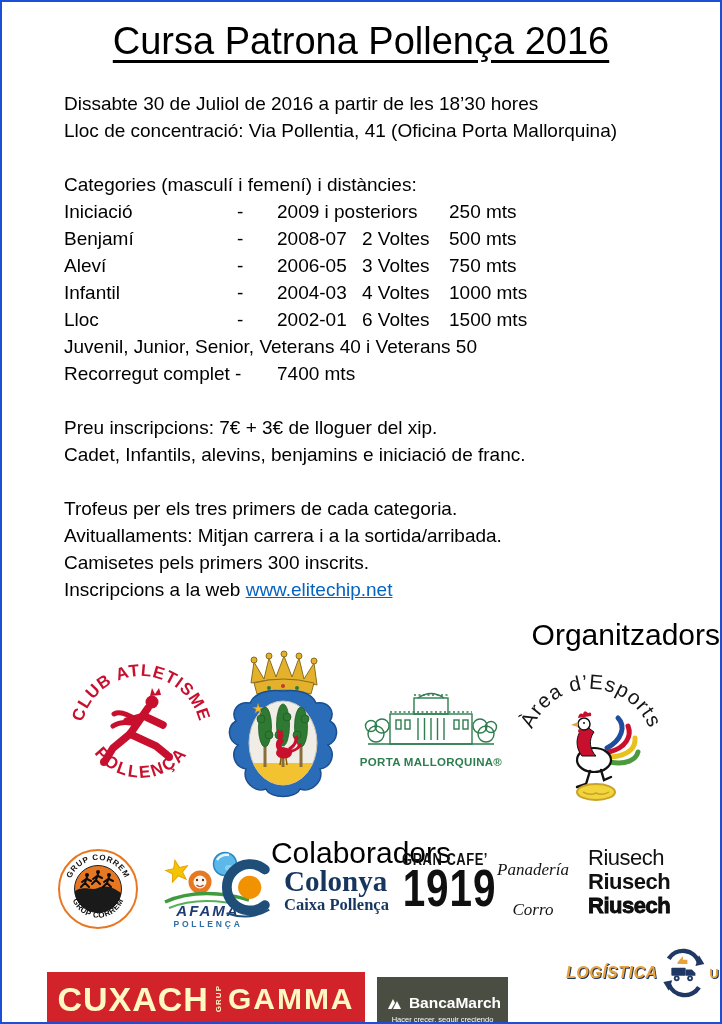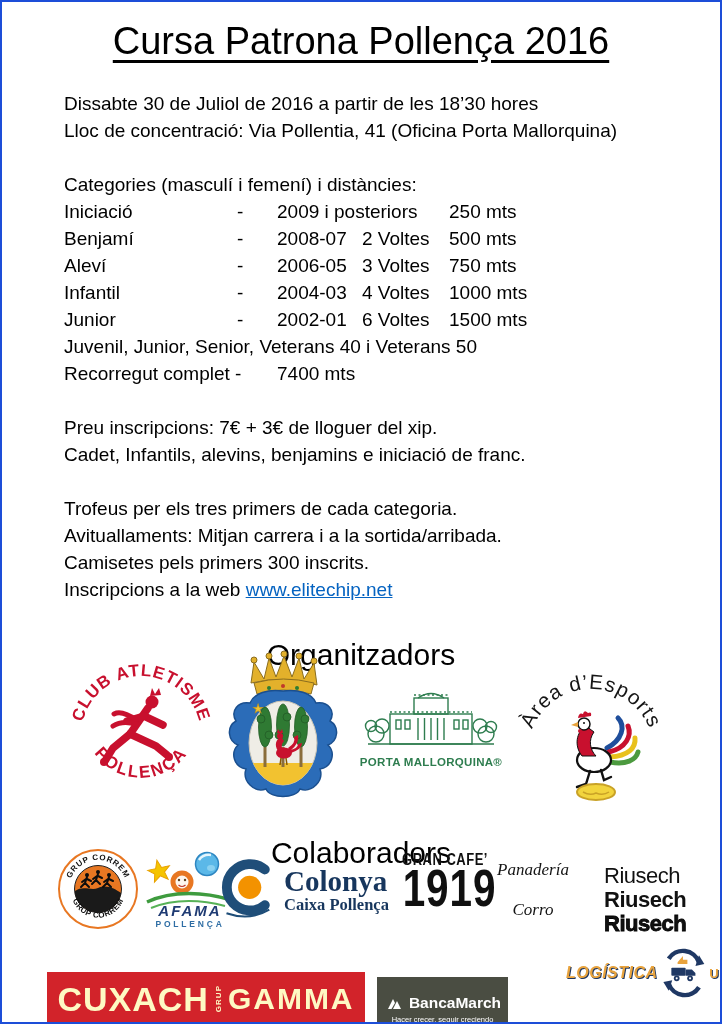--- a/index.html
+++ b/index.html
@@ -83,40 +83,40 @@
       <span>750 mts</span>
     </div>
     <div class="cat-row">
       <span>Infantil</span>
       <span>-</span>
       <span>2004-03</span>
       <span>4 Voltes</span>
       <span>1000 mts</span>
     </div>
     <div class="cat-row">
-      <span>Junior</span>
+      <span>Lloc</span>
       <span>-</span>
       <span>2002-01</span>
       <span>6 Voltes</span>
       <span>1500 mts</span>
     </div>
 
     <div class="ln">Juvenil, Junior, Senior, Veterans 40 i Veterans 50</div>
     <div class="ln"><span class="fc-label">Recorregut complet -</span><span>7400 mts</span></div>
     <div class="blank"></div>
     <div class="ln">Preu inscripcions: 7€ + 3€ de lloguer del xip.</div>
     <div class="ln">Cadet, Infantils, alevins, benjamins e iniciació de franc.</div>
     <div class="blank"></div>
     <div class="ln">Trofeus per els tres primers de cada categoria.</div>
     <div class="ln">Avituallaments: Mitjan carrera i a la sortida/arribada.</div>
     <div class="ln">Camisetes pels primers 300 inscrits.</div>
     <div class="ln"><span>Inscripcions a la web </span><a class="weblink" href="#">www.elitechip.net</a></div>
   </div>
 
-  <div class="h-center" style="top:636px;">Organitzadors</div>
+  <div class="h-center" style="top:616px;text-align:right;">Organitzadors</div>
 
   <div class="logo" style="left:62px;top:656px;width:154px;height:146px;">
     <svg width="154" height="146" viewBox="0 0 154 146">
       <defs>
         <path id="cat-top" d="M 17,78 A 60,60 0 0 1 137,78" fill="none"></path>
         <path id="cat-bot" d="M 26,88 A 57,57 0 0 0 128,88" fill="none"></path>
       </defs>
       <text font-size="17" font-weight="bold" fill="#C8102E" letter-spacing="1">
         <textPath href="#cat-top" startOffset="50%" text-anchor="middle">CLUB ATLETISME</textPath>
       </text>
@@ -266,21 +266,21 @@
       </g>
       <text font-size="8" font-weight="bold" fill="#111" letter-spacing="0.8">
         <textPath href="#gc-top" startOffset="50%" text-anchor="middle">GRUP CORREM</textPath>
       </text>
       <text font-size="8" font-weight="bold" fill="#111" letter-spacing="0.4">
         <textPath href="#gc-bot" startOffset="50%" text-anchor="middle">GRUP CORREM</textPath>
       </text>
     </svg>
   </div>
 
-  <div class="logo" style="left:141px;top:846px;width:92px;height:82px;">
+  <div class="logo" style="left:159px;top:846px;width:92px;height:82px;">
     <svg width="92" height="82" viewBox="0 0 92 82">
       <path d="M16,12 L19,20 L27,20 L21,25 L23,33 L16,28 L9,33 L11,25 L5,20 L13,20 Z" fill="#F5C400" stroke="#E8A000" stroke-width="1" transform="rotate(-12 16 22)"></path>
       <circle cx="39" cy="34" r="9" fill="#FDF6EE" stroke="#E87722" stroke-width="5"></circle>
       <circle cx="36" cy="32" r="1.2" fill="#5a3f1e"></circle>
         <circle cx="42" cy="32" r="1.2" fill="#5a3f1e"></circle>
       <path d="M35.5,37 Q39,40 42.5,37" stroke="#C0392B" stroke-width="1.2" fill="none"></path>
       <circle cx="64" cy="16" r="11.5" fill="#5BB8E8" stroke="#2E86C1" stroke-width="1.5"></circle>
       <path d="M56,12 Q60,6 68,7" stroke="#fff" stroke-width="2.5" fill="none" opacity="0.85"></path>
       <ellipse cx="68" cy="20" rx="4" ry="3" fill="#8FD4F2" opacity="0.9"></ellipse>
       <path d="M4,54 C30,42 62,44 88,52" stroke="#3E9B3E" stroke-width="3.5" fill="none"></path>
@@ -305,21 +305,21 @@
   <div class="logo grancafe" style="left:397px;top:850px;width:92px;height:78px;">
     <div class="gc1">GRAN CAFE’</div>
     <div class="gc2">1919</div>
   </div>
 
   <div class="logo panaderia" style="left:488px;top:858px;width:86px;height:62px;">
     <div>Panadería</div>
     <div>Corro</div>
   </div>
 
-  <div class="logo riusech" style="left:586px;top:862px;width:100px;height:78px;margin-left:16px;">
+  <div class="logo riusech" style="left:586px;top:844px;width:100px;height:78px;">
     <div class="riu-1">Riusech</div>
     <div class="riu-2">Riusech</div>
     <div class="riu-3">Riusech</div>
   </div>
 
   <div class="logo cuxach" style="left:45px;top:942px;width:318px;height:54px;">
     <span class="cux-name">CUXACH</span>
     <span class="cux-grup">GRUP</span>
     <span class="cux-gamma">GAMMA</span>
   </div>

